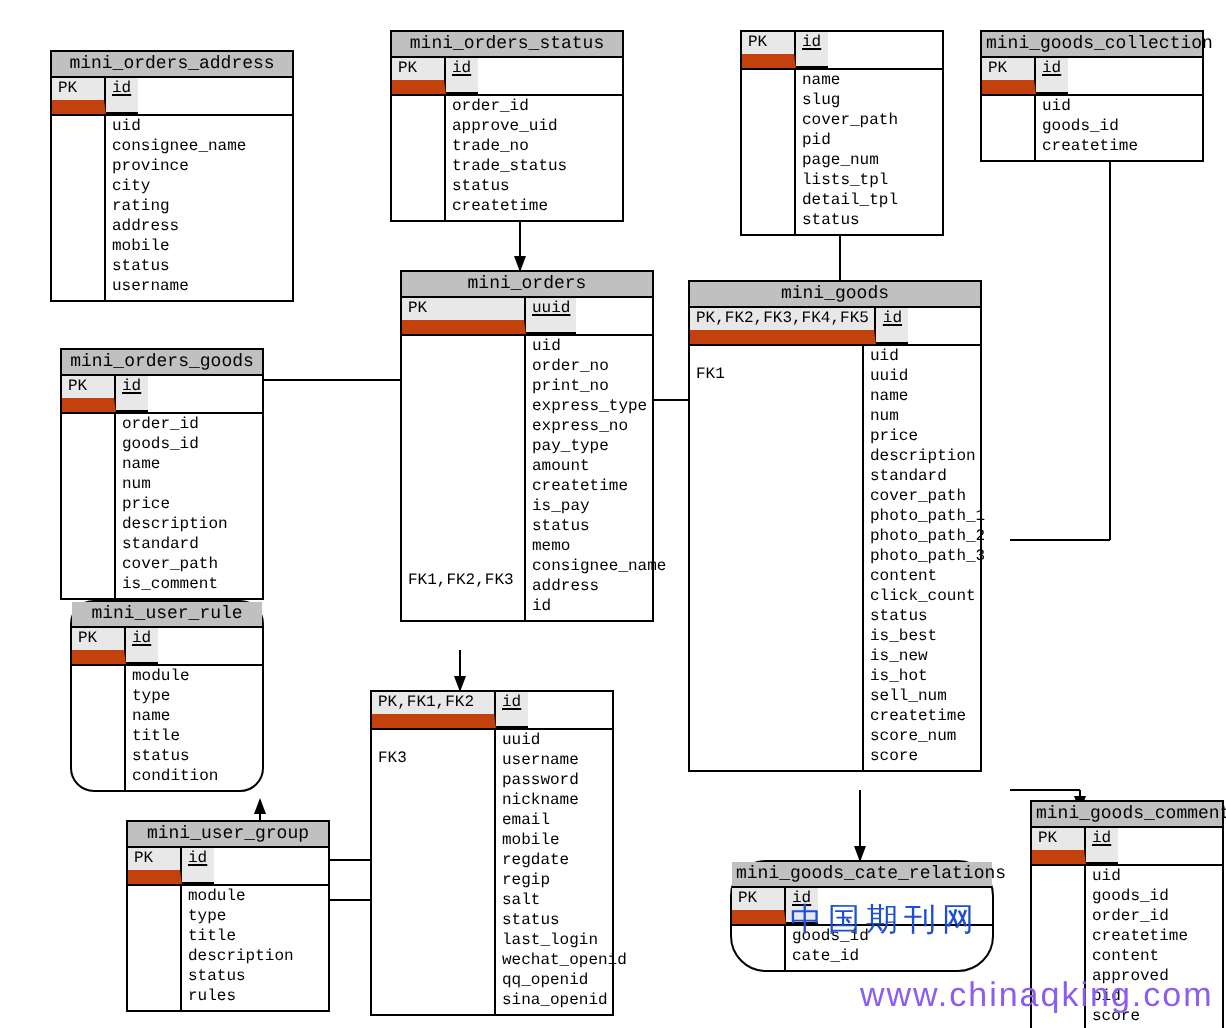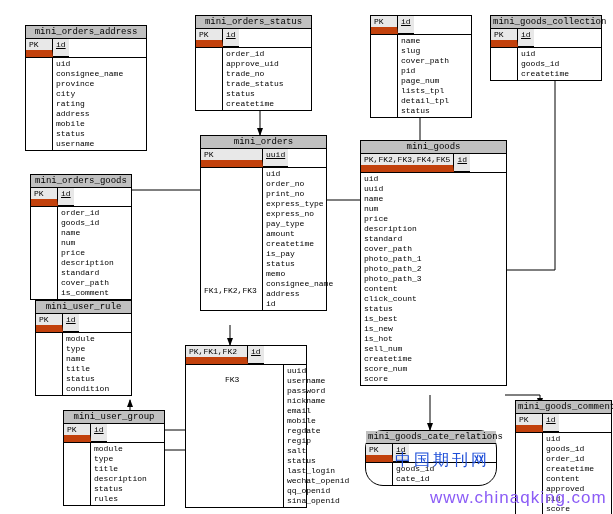--- a/index.html
+++ b/index.html
@@ -144,62 +144,63 @@
   <div class="table-row">
       <div class="pk-col pk-head" style="min-width:55px;">PK</div>
       <div class="fields-col fields-head">uuid</div>
     </div>
   <div class="table-row sep">
       <div class="pk-col" style="min-width:55px;"><br><br><br><br><br><br><br><br><br><br><br><br><br><span>FK1,FK2,FK3</span></div>
       <div class="fields-col"><span>uid</span><br><span>order_no</span><br><span>print_no</span><br><span>express_type</span><br><span>express_no</span><br><span>pay_type</span><br><span>amount</span><br><span>createtime</span><br><span>is_pay</span><br><span>status</span><br><span>memo</span><br><span>consignee_name</span><br><span>address</span><br><span>id</span></div>
     </div>
 </div>
 
-<div class="table-box" style="left:360px; top:140px; width:145px;">
+<div class="table-box" style="left:344px; top:140px; width:145px;">
   <div class="table-title">mini_goods</div>
   <div class="table-row">
       <div class="pk-col pk-head" style="min-width:80px;">PK,FK2,FK3,FK4,FK5</div>
       <div class="fields-col fields-head">id</div>
     </div>
   <div class="table-row sep">
+      <div class="pk-col" style="min-width:80px;"><br><span>FK1</span></div>
       <div class="fields-col"><span>uid</span><br><span>uuid</span><br><span>name</span><br><span>num</span><br><span>price</span><br><span>description</span><br><span>standard</span><br><span>cover_path</span><br><span>photo_path_1</span><br><span>photo_path_2</span><br><span>photo_path_3</span><br><span>content</span><br><span>click_count</span><br><span>status</span><br><span>is_best</span><br><span>is_new</span><br><span>is_hot</span><br><span>sell_num</span><br><span>createtime</span><br><span>score_num</span><br><span>score</span></div>
     </div>
 </div>
 
 <div class="table-box" style="left:30px; top:174px; width:100px;">
   <div class="table-title">mini_orders_goods</div>
   <div class="table-row">
       <div class="pk-col pk-head">PK</div>
       <div class="fields-col fields-head">id</div>
     </div>
   <div class="table-row sep">
       <div class="pk-col">&nbsp;</div>
       <div class="fields-col"><span>order_id</span><br><span>goods_id</span><br><span>name</span><br><span>num</span><br><span>price</span><br><span>description</span><br><span>standard</span><br><span>cover_path</span><br><span>is_comment</span></div>
     </div>
 </div>
 
-<div class="table-box" style="left:35px; top:300px; width:95px;">
+<div class="table-box" style="left:35px; top:300px; width:95px;border-radius:12px;">
   <div class="table-title">mini_user_rule</div>
   <div class="table-row">
       <div class="pk-col pk-head">PK</div>
       <div class="fields-col fields-head">id</div>
     </div>
   <div class="table-row sep">
       <div class="pk-col">&nbsp;</div>
       <div class="fields-col"><span>module</span><br><span>type</span><br><span>name</span><br><span>title</span><br><span>status</span><br><span>condition</span></div>
     </div>
 </div>
 
 <div class="table-box" style="left:185px; top:345px; width:120px;">
   <div class="table-row">
       <div class="pk-col pk-head" style="min-width:55px;">PK,FK1,FK2</div>
       <div class="fields-col fields-head">id</div>
     </div>
   <div class="table-row sep">
-      <div class="pk-col" style="min-width:55px;margin-left:36px;"><br><span>FK3</span></div>
+      <div class="pk-col" style="min-width:55px;"><br><span>FK3</span></div>
       <div class="fields-col"><span>uuid</span><br><span>username</span><br><span>password</span><br><span>nickname</span><br><span>email</span><br><span>mobile</span><br><span>regdate</span><br><span>regip</span><br><span>salt</span><br><span>status</span><br><span>last_login</span><br><span>wechat_openid</span><br><span>qq_openid</span><br><span>sina_openid</span><br></div>
     </div>
 </div>
 
 <div class="table-box" style="left:30px; top:410px; width:100px;margin-left:33px;">
   <div class="table-title">mini_user_group</div>
   <div class="table-row">
       <div class="pk-col pk-head">PK</div>
       <div class="fields-col fields-head">id</div>
     </div>

